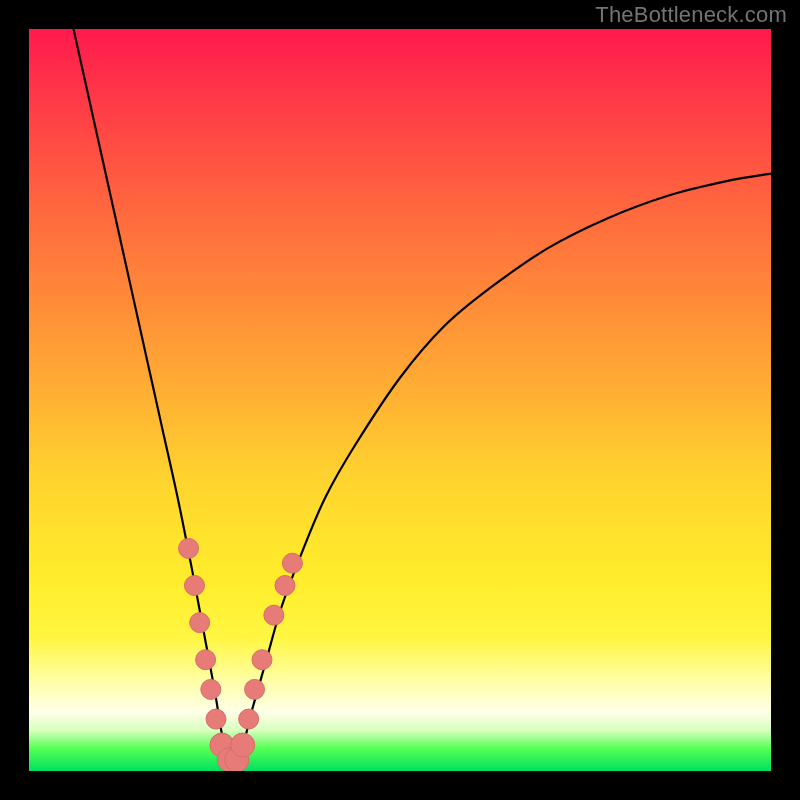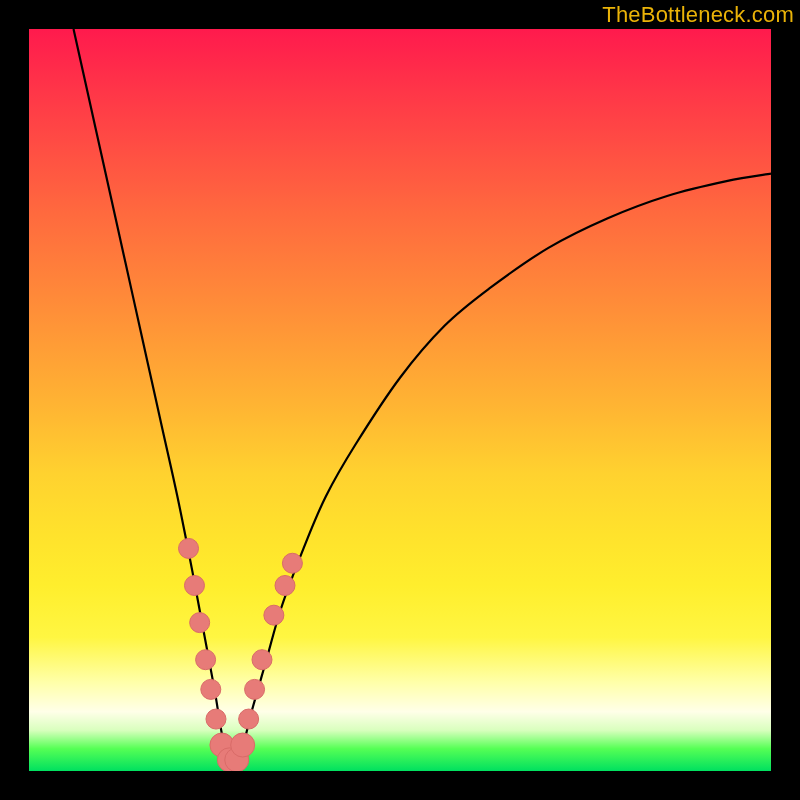--- a/index.html
+++ b/index.html
@@ -46,22 +46,22 @@
       #00e060 100%
     );
   }
   .curves {
     position: absolute;
     inset: 0;
   }
   .watermark {
     position: absolute;
     top: 2px;
-    right: 6px;
-    color: #eab308;
+    right: 13px;
+    color: #737373;
     font-size: 22px;
     font-weight: 500;
     letter-spacing: 0.2px;
     user-select: none;
   }
 </style>
 </head>
 <body>
 
 <div class="frame">

